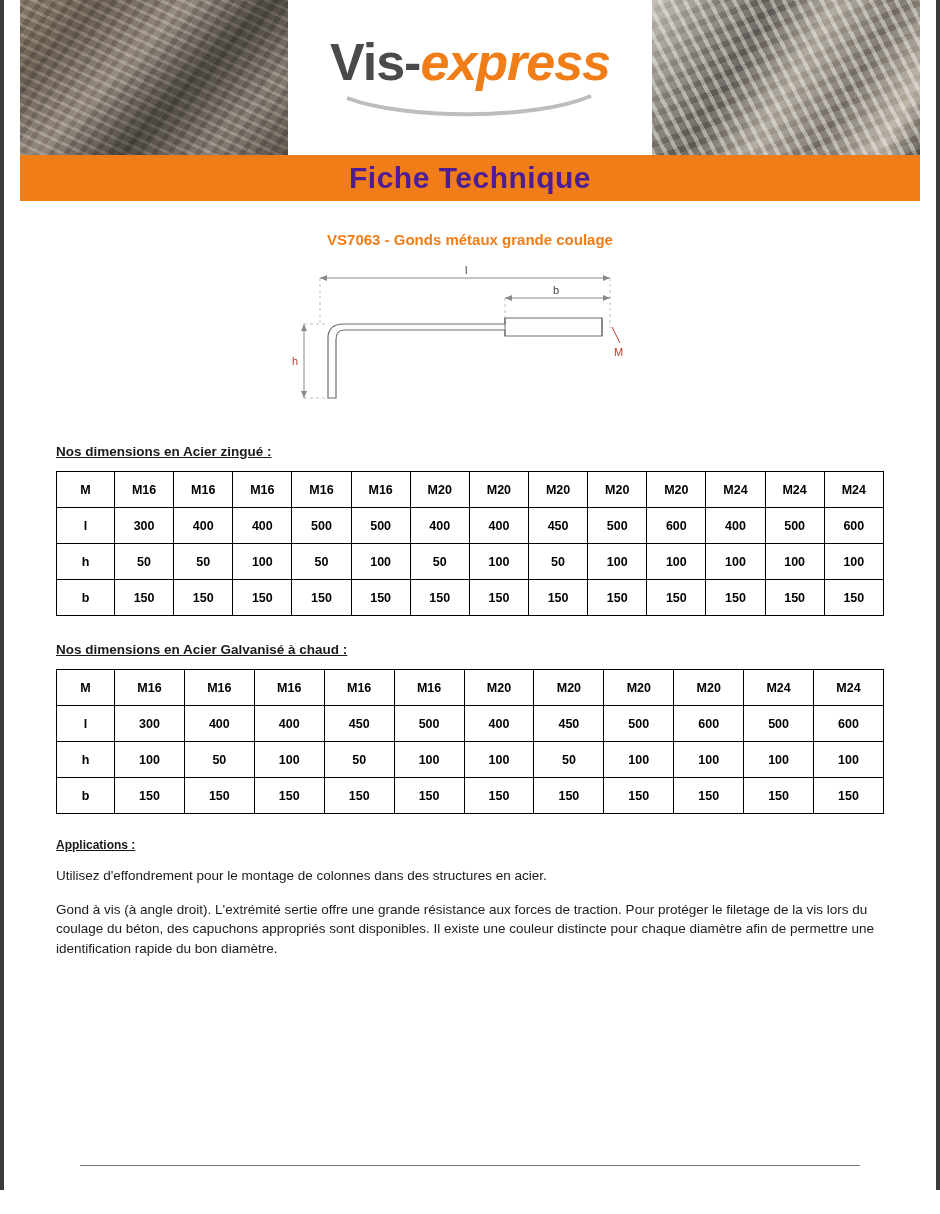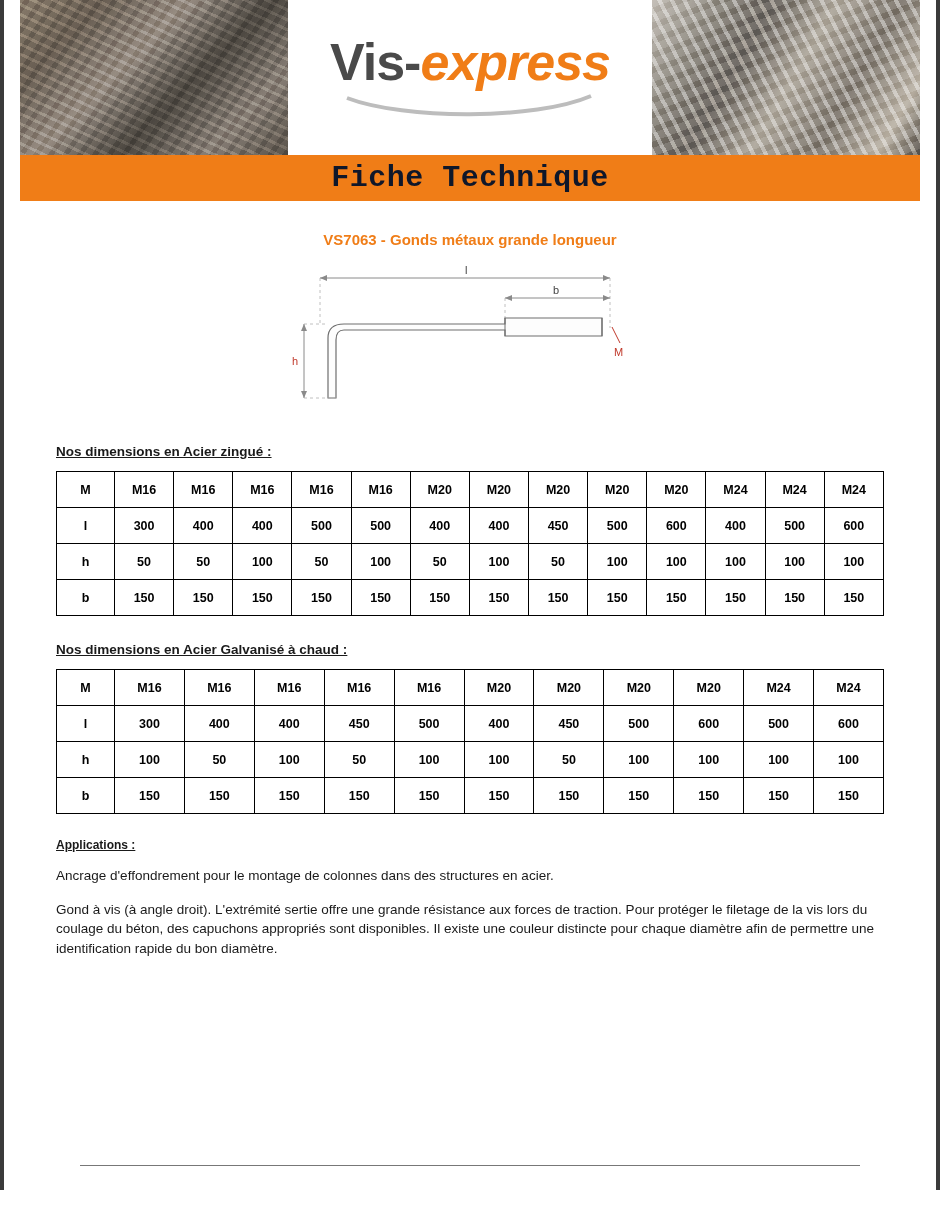--- a/index.html
+++ b/index.html
@@ -85,25 +85,25 @@
   
   .title-bar {
     background: #f07d17;
     height: 46px;
     display: flex;
     align-items: center;
     justify-content: center;
     margin: 0 16px;
   }
   .title-bar .title {
-    color: #0f172a;
+    color: #4c1d95;
     font-size: 30px;
     font-weight: bold;
     letter-spacing: 0.5px;
-    font-family: Liberation Mono, monospace;
+    font-family: Liberation Sans, sans-serif;
   }
 
   
   .product-title {
     text-align: center;
     color: #f07d17;
     font-weight: bold;
     font-size: 15px;
     margin-top: 30px;
   }
@@ -183,21 +183,21 @@
         <path d="M2 4 C 60 26, 190 26, 246 2" fill="none" stroke="#bdbdbd" stroke-width="4"></path>
       </svg>
     </div>
     <div class="photo photo-right"></div>
   </div>
 
   <div class="title-bar">
     <span class="title">Fiche Technique</span>
   </div>
 
-  <div class="product-title">VS7063 - Gonds métaux grande longueur</div>
+  <div class="product-title">VS7063 - Gonds métaux grande coulage</div>
 
   <div class="drawing">
     <svg width="360" height="160" viewBox="0 0 360 160">
 
       <line x1="30" y1="20" x2="320" y2="20" stroke="#8a8a8a" stroke-width="1"></line>
       <polygon points="30,20 37,17 37,23" fill="#8a8a8a"></polygon>
       <polygon points="320,20 313,17 313,23" fill="#8a8a8a"></polygon>
       <text x="175" y="16" font-size="11" fill="#444" font-family="Liberation Sans, sans-serif">l</text>
 
       <line x1="30" y1="20" x2="30" y2="66" stroke="#b0b0b0" stroke-width="0.8" stroke-dasharray="3,3"></line>
@@ -354,18 +354,18 @@
           <td>150</td>
           <td>150</td>
           <td>150</td>
           <td>150</td>
           <td>150</td>
         </tr>
       </tbody>
     </table>
 
     <div class="applications-label">Applications :</div>
-    <p class="para">Ancrage d'effondrement pour le montage de colonnes dans des structures en acier.</p>
+    <p class="para">Utilisez d'effondrement pour le montage de colonnes dans des structures en acier.</p>
     <p class="para">Gond à vis (à angle droit). L'extrémité sertie offre une grande résistance aux forces de traction. Pour protéger le filetage de la vis lors du coulage du béton, des capuchons appropriés sont disponibles. Il existe une couleur distincte pour chaque diamètre afin de permettre une identification rapide du bon diamètre.</p>
   </div>
 
   <div class="footer-rule"></div>
 </div>
 
 </body></html>

